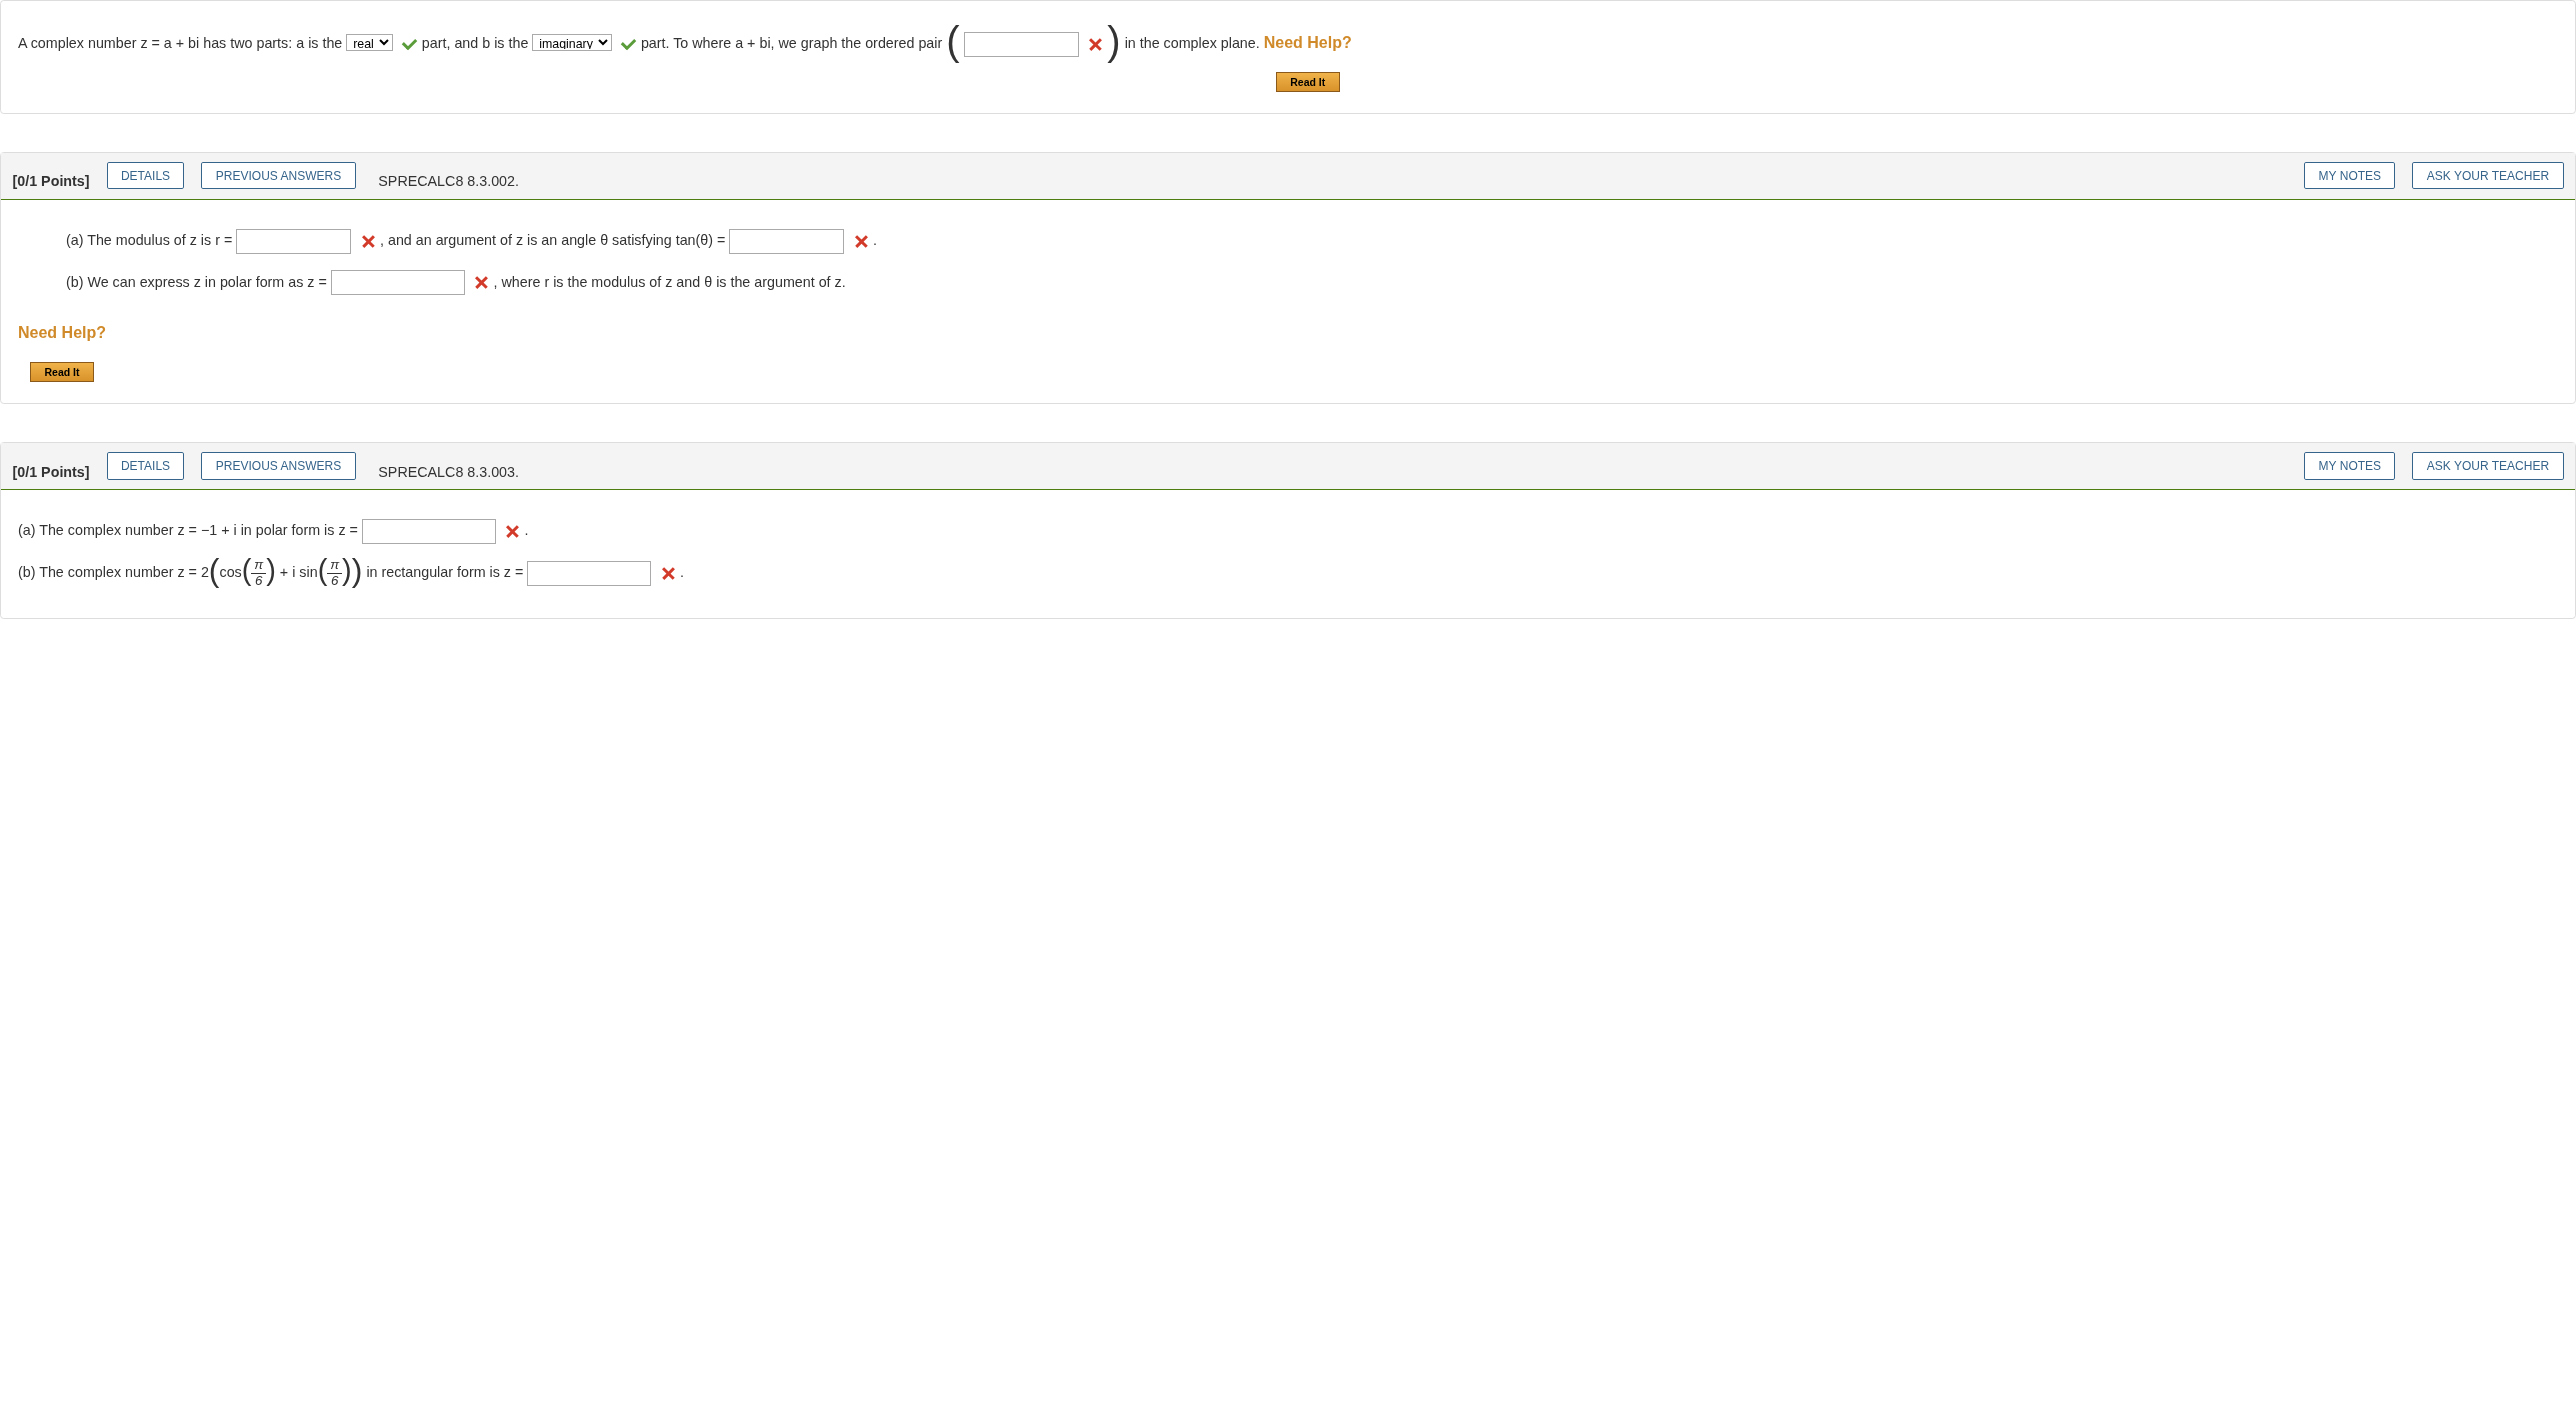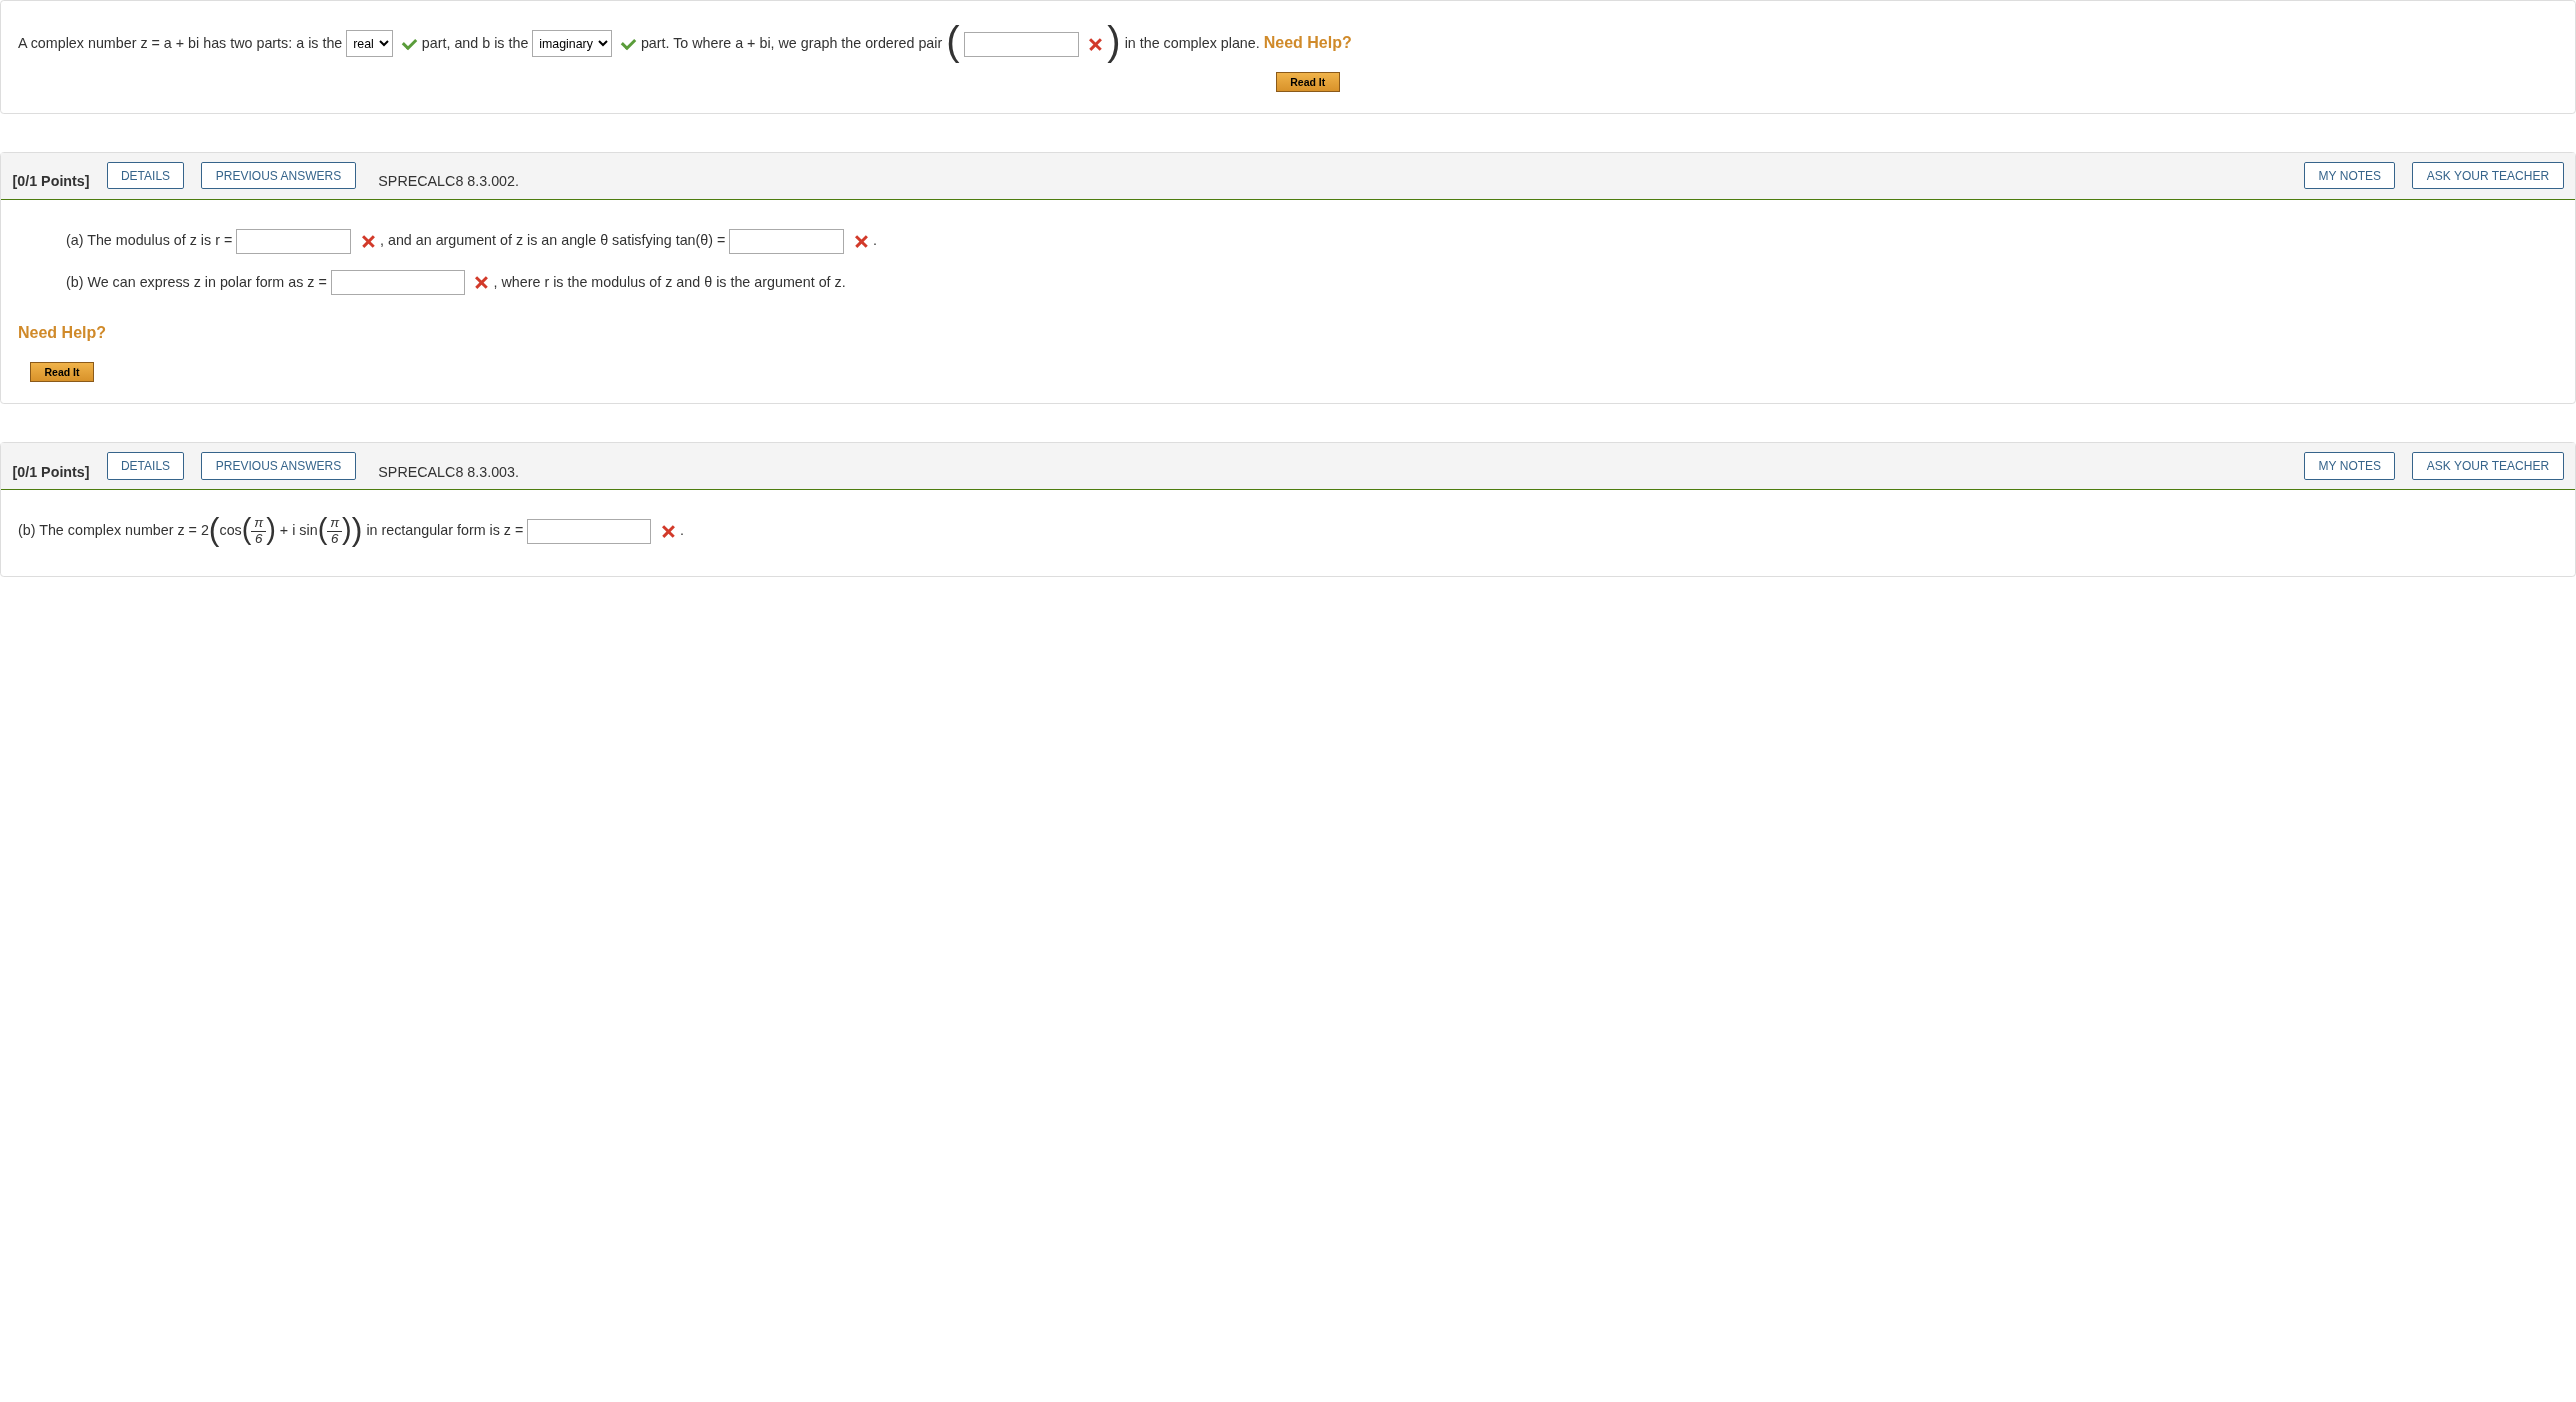--- a/index.html
+++ b/index.html
@@ -67,21 +67,21 @@
     font-weight: bold;
     font-size: 10.5px;
     padding: 2.9px 13.4px;
     cursor: pointer;
   }
   select.inline-select {
     font-size: 12.4px;
     border: 1px solid #aaa;
     background: #fff;
     padding: 1px 1.9px;
-    height: 27px;
+    height: 17px;
   }
   input.answer {
     border: 1px solid #aaa;
     background: #fff;
     height: 25px;
     width: 115px;
     padding: 1.9px 5.7px;
     vertical-align: middle;
   }
   .mark {
@@ -196,20 +196,29 @@
     <span class="points">[0/1 Points]</span>
     <button class="hdr-btn">DETAILS</button>
     <button class="hdr-btn">PREVIOUS ANSWERS</button>
     <span class="ref">SPRECALC8 8.3.003.</span>
     <span class="spacer"></span>
     <button class="hdr-btn">MY NOTES</button>
     <button class="hdr-btn">ASK YOUR TEACHER</button>
   </div>
   <div class="question-body">
     <div class="sub-line">
+      <span>(a) The complex number </span>
+      <span class="ital">z = −1 + i</span>
+      <span> in polar form is </span>
+      <span class="ital">z = </span>
+      <input class="answer" type="text" style="width: 134px;">
+      <span class="mark wrong"></span>
+      <span>.</span>
+    </div>
+    <div class="sub-line">
       <span>(b) The complex number </span>
       <span class="ital">z = </span>
       <span>2</span><span class="big-paren" style="font-size:32px">(</span><span>cos</span><span class="big-paren" style="font-size:29px">(</span><span class="frac"><span class="num">π</span><span class="den">6</span></span><span class="big-paren" style="font-size:29px">)</span>
       <span> + </span><span class="ital">i </span><span>sin</span><span class="big-paren" style="font-size:29px">(</span><span class="frac"><span class="num">π</span><span class="den">6</span></span><span class="big-paren" style="font-size:29px">)</span><span class="big-paren" style="font-size:32px">)</span>
       <span> in rectangular form is </span>
       <span class="ital">z = </span>
       <input class="answer" type="text" style="width: 124px;">
       <span class="mark wrong"></span>
       <span>.</span>
     </div>

